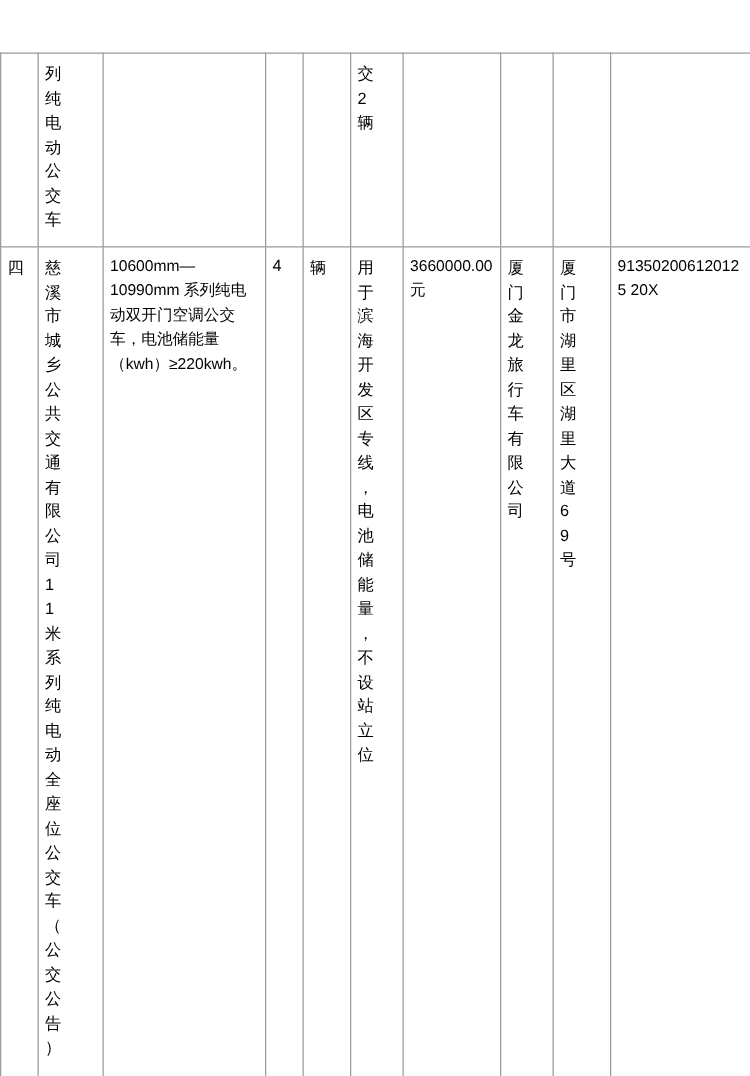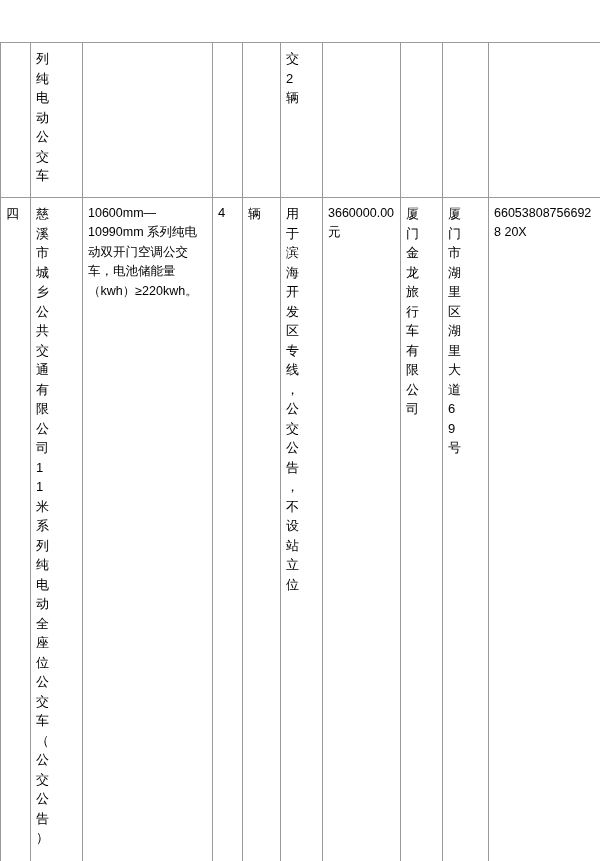--- a/index.html
+++ b/index.html
@@ -115,26 +115,26 @@
           </td>
         <td>
             <span class="vert-text">慈溪市城乡公共交通有限公司11米系列纯电动全座位公交车（公交公告）</span>
           </td>
         <td><span class="flow">10600mm—10990mm 系列纯电动双开门空调公交车，电池储能量（kwh）≥220kwh。</span></td>
         <td><span class="num-cell">4</span></td>
         <td>
             <span class="vert-text">辆</span>
           </td>
         <td>
-            <span class="vert-text">用于滨海开发区专线，公交公告，不设站立位</span>
+            <span class="vert-text">用于滨海开发区专线，电池储能量，不设站立位</span>
           </td>
         <td><span class="flow">3660000.00 元</span></td>
         <td>
             <span class="vert-text">厦门金龙旅行车有限公司</span>
           </td>
         <td>
             <span class="vert-text">厦门市湖里区湖里大道69号</span>
           </td>
-        <td><span class="flow">660538087566928 20X</span></td>
+        <td><span class="flow">913502006120125 20X</span></td>
       </tr>
     </tbody>
   </table>
 </div>
 
 </body></html>

